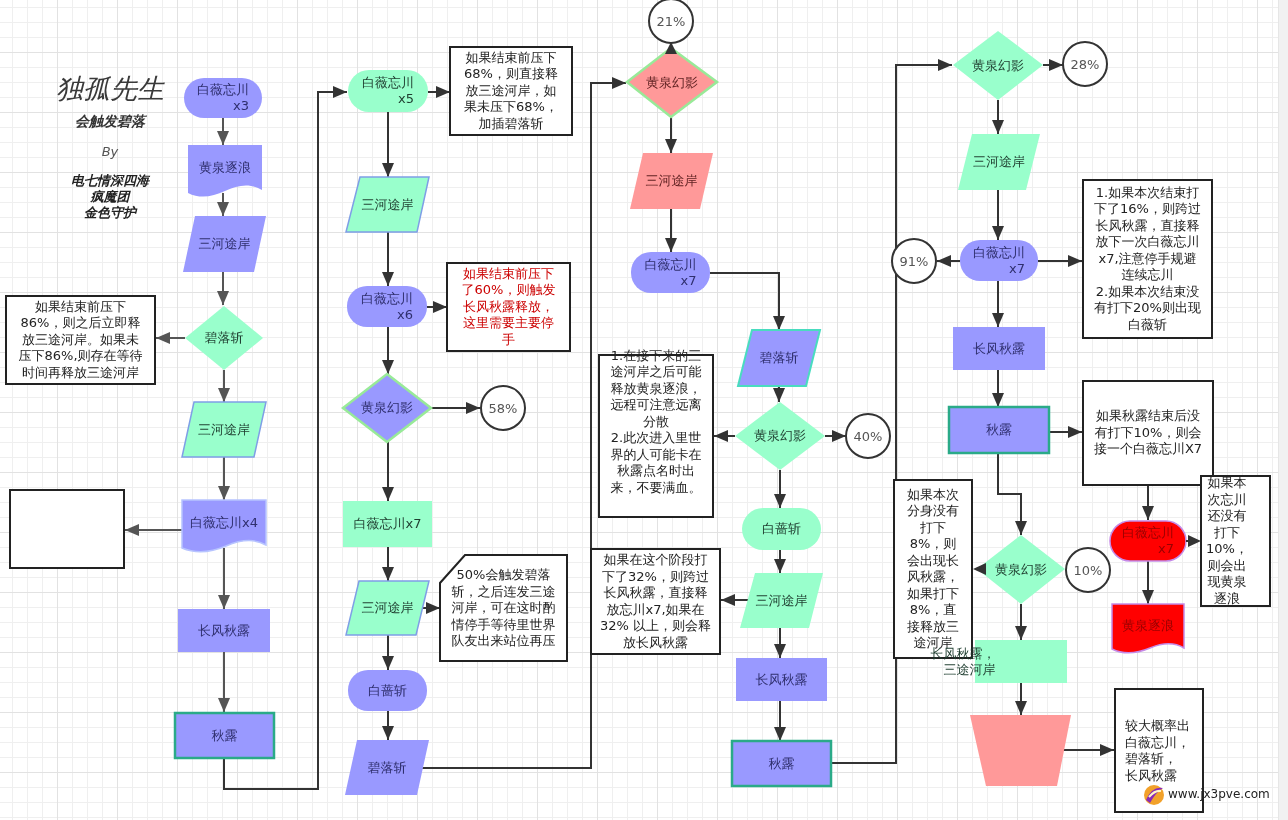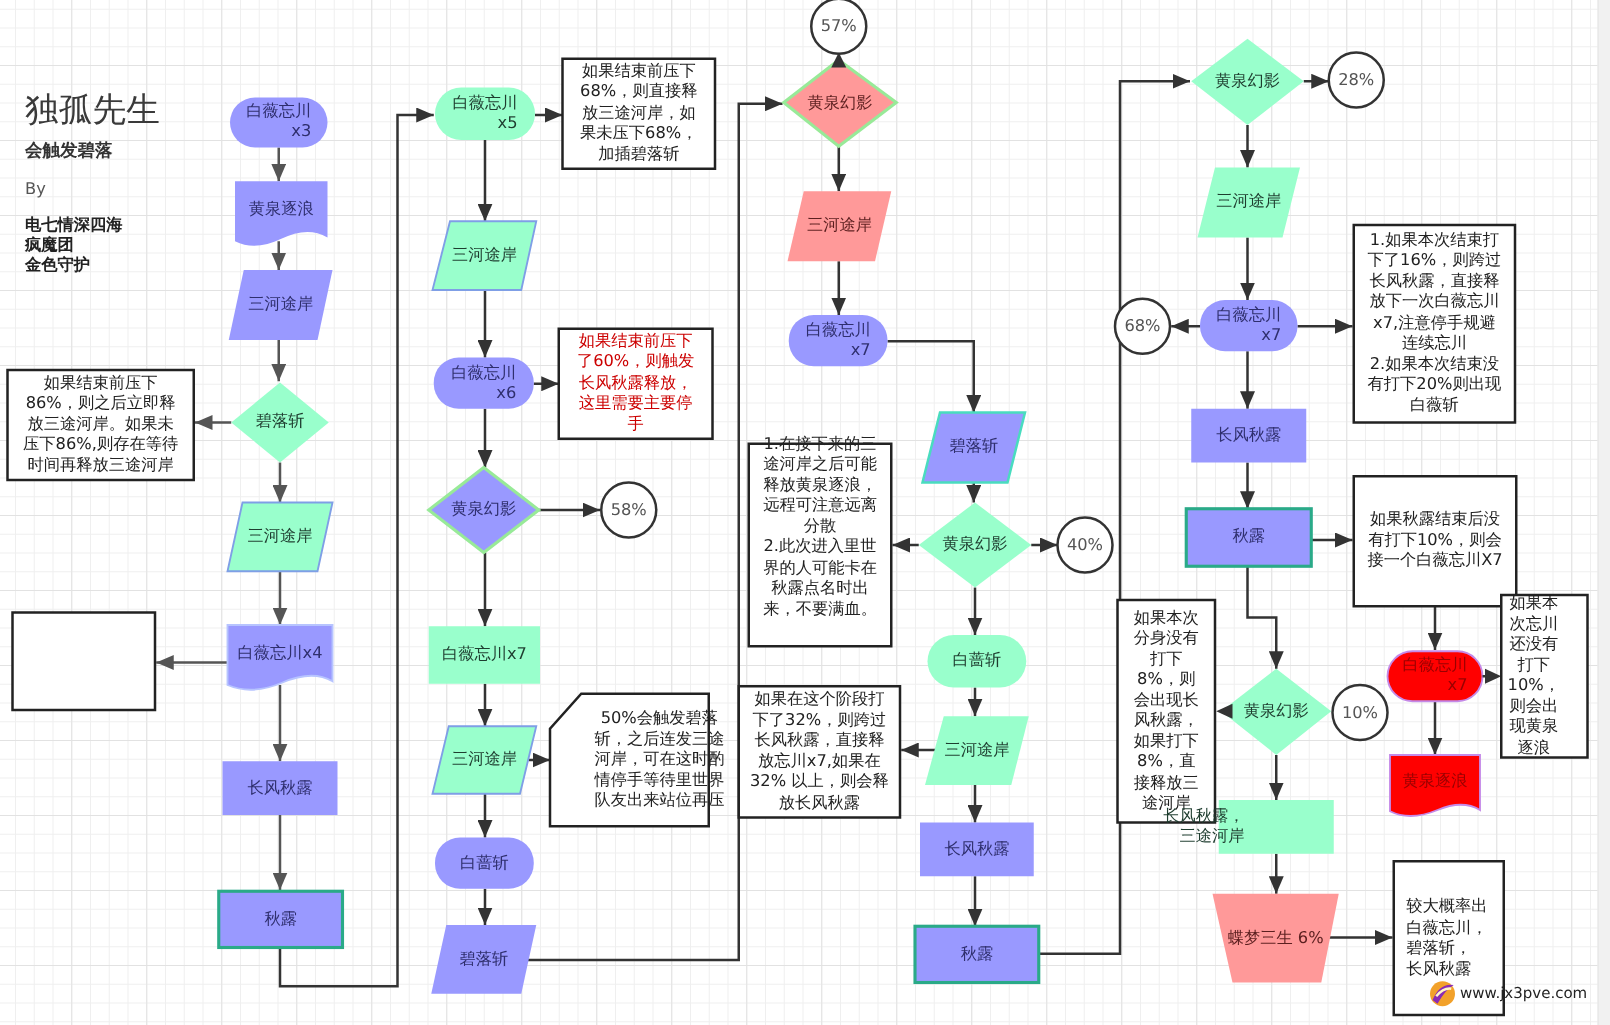--- a/index.html
+++ b/index.html
@@ -38,26 +38,26 @@
        text-align:right;white-space:pre-line;font-size:13px;line-height:16px;
        font-family:"DejaVu Sans", sans-serif;}
   .tp{color:#2f2f6e;}
   .tm{color:#1e3d2f;}
   .tk{color:#5c1f1f;}
   .tr{color:#990000;}
   .nt{position:absolute;display:flex;align-items:center;justify-content:center;
       text-align:center;white-space:pre-line;font-size:13px;line-height:16.5px;
       color:#222;font-family:"DejaVu Sans", sans-serif;}
   .nt.alert{color:var(--alert);}
-  .nt.top{align-items:flex-start;margin-left:24px;}
+  .nt.top{align-items:flex-start;}
   .nt.left{justify-content:flex-start;text-align:left;align-items:flex-start;}
   .bd{position:absolute;width:44px;height:44px;display:flex;align-items:center;justify-content:center;
       font-size:13px;color:#555;font-family:"DejaVu Sans", sans-serif;}
 
-  .tb{position:absolute;left:20px;width:156px;color:#333;}
+  .tb{position:absolute;left:32px;width:156px;text-align:center;color:#333;font-style:italic;}
   .tb-title{top:72px;font-family:"DejaVu Serif", serif;font-size:27px;line-height:34px;color:#3a3a3a;}
   .tb-sub{top:112px;font-size:14px;font-weight:bold;line-height:18px;}
   .tb-by{top:144px;font-size:13px;color:#555;line-height:16px;}
   .tb-auth{font-size:13px;font-weight:bold;line-height:16px;color:#222;}
   .watermark{position:absolute;left:1168px;top:787px;font-size:12px;color:#222;
              font-family:"DejaVu Sans", sans-serif;}
   .scrollbar{position:absolute;left:1278px;top:0;width:10px;height:820px;background:#f1f1f1;border-left:1px solid #e6e6e6;}
 </style>
 </head>
 <body>
@@ -251,21 +251,21 @@
   <div class="lbl tm" style="left:343px;top:501px;width:89px;height:46px">白薇忘川x7</div>
   <div class="lbl tm" style="left:346px;top:581px;width:83px;height:54px">三河途岸</div>
   <div class="nt top" style="left:440px;top:567px;width:127px;height:90px">50%会触发碧落
 斩，之后连发三途
 河岸，可在这时酌
 情停手等待里世界
 队友出来站位再压</div>
   <div class="lbl tp" style="left:348px;top:670px;width:79px;height:41px">白蔷斩</div>
   <div class="lbl tp" style="left:345px;top:740px;width:84px;height:55px">碧落斩</div>
 
-  <div class="bd" style="left:649px;top:-1px">57%</div>
+  <div class="bd" style="left:649px;top:-1px">21%</div>
   <div class="lbl tk" style="left:627px;top:48px;width:90px;height:69px">黄泉幻影</div>
   <div class="lbl tk" style="left:630px;top:153px;width:83px;height:56px">三河途岸</div>
   <div class="lbl tp" style="left:631px;top:252px;width:79px;height:41px">白薇忘川
 x7</div>
   <div class="lbl tp" style="left:738px;top:330px;width:82px;height:56px">碧落斩</div>
   <div class="lbl tm" style="left:735px;top:402px;width:90px;height:68px">黄泉幻影</div>
   <div class="nt" style="left:599px;top:355px;width:114px;height:134px">1.在接下来的三
 途河岸之后可能
 释放黄泉逐浪，
 远程可注意远离
@@ -284,21 +284,21 @@
 32% 以上，则会释
 放长风秋露</div>
   <div class="lbl tp" style="left:736px;top:658px;width:91px;height:43px">长风秋露</div>
   <div class="lbl tp" style="left:732px;top:741px;width:99px;height:45px">秋露</div>
 
   <div class="lbl tm" style="left:953px;top:31px;width:90px;height:69px">黄泉幻影</div>
   <div class="bd" style="left:1063px;top:42px">28%</div>
   <div class="lbl tm" style="left:958px;top:134px;width:82px;height:56px">三河途岸</div>
   <div class="lbl tp" style="left:960px;top:240px;width:78px;height:41px">白薇忘川
 x7</div>
-  <div class="bd" style="left:892px;top:239px">68%</div>
+  <div class="bd" style="left:892px;top:239px">91%</div>
   <div class="nt" style="left:1083px;top:180px;width:129px;height:158px">1.如果本次结束打
 下了16%，则跨过
 长风秋露，直接释
 放下一次白薇忘川
 x7,注意停手规避
 连续忘川
 2.如果本次结束没
 有打下20%则出现
 白薇斩</div>
   <div class="lbl tp" style="left:953px;top:327px;width:92px;height:43px">长风秋露</div>
@@ -313,21 +313,20 @@
 8%，则
 会出现长
 风秋露，
 如果打下
 8%，直
 接释放三
 途河岸</div>
   <div class="bd" style="left:1066px;top:548px">10%</div>
   <div class="lbl tm" style="left:927px;top:640px;width:72px;height:43px">长风秋露，
 三途河岸</div>
-  <div class="lbl tk" style="left:970px;top:715px;width:101px;height:71px">蝶梦三生 6%</div>
   <div class="nt left" style="left:1125px;top:718px;width:76px;height:80px">较大概率出
 白薇忘川，
 碧落斩，
 长风秋露</div>
 
   <div class="lbl tr" style="left:1110px;top:521px;width:76px;height:40px">白薇忘川
 x7</div>
   <div class="nt" style="left:1201px;top:476px;width:52px;height:130px">如果本
 次忘川
 还没有

